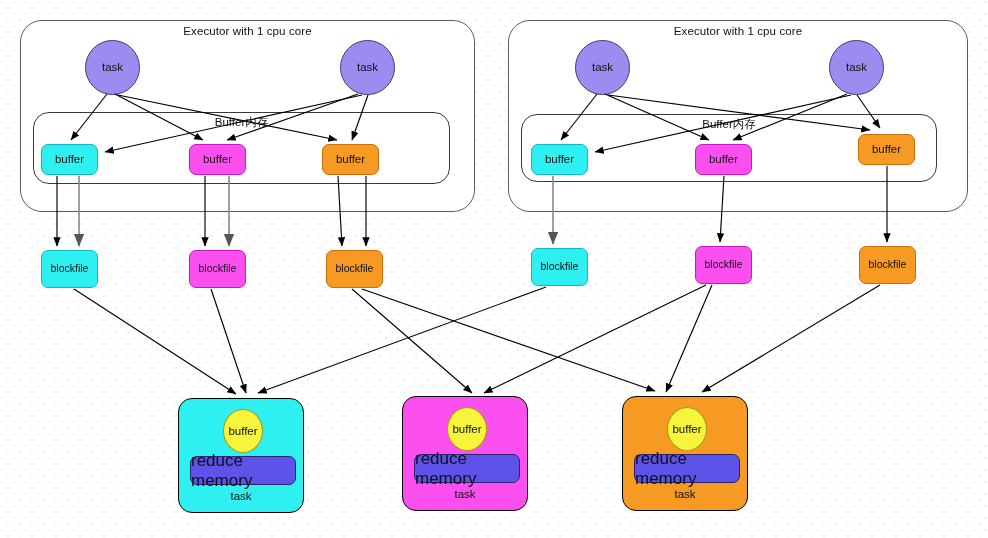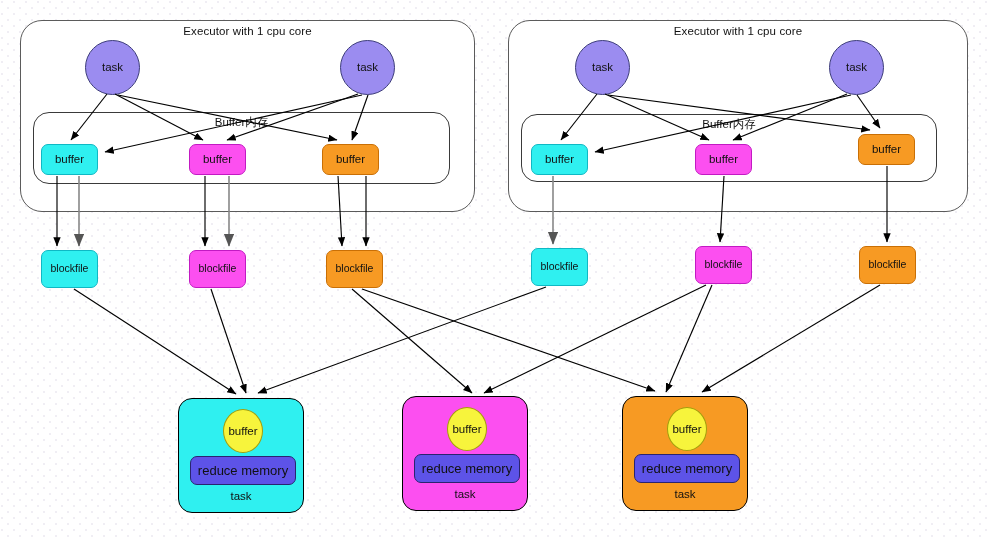--- a/index.html
+++ b/index.html
@@ -61,21 +61,21 @@
   .rtask .yellow-buf{
     position:absolute;border-radius:50%;
     background:#f7f43c;border:1.3px solid #a39e0c;
     display:flex;align-items:center;justify-content:center;
     font-size:11.5px;color:#111;
   }
   .rtask .redmem{
     position:absolute;border-radius:7px;
     background:#5d53e8;border:1.6px solid #2a2470;
     display:flex;align-items:center;justify-content:center;
-    font-size:13px;color:#111;
+    font-size:17px;color:#111;
   }
   .rtask .rtask-label{
     position:absolute;left:0;width:100%;text-align:center;
     font-size:11.5px;color:#111;
   }
 </style>
 </head>
 <body>
 
 <div id="stage">

